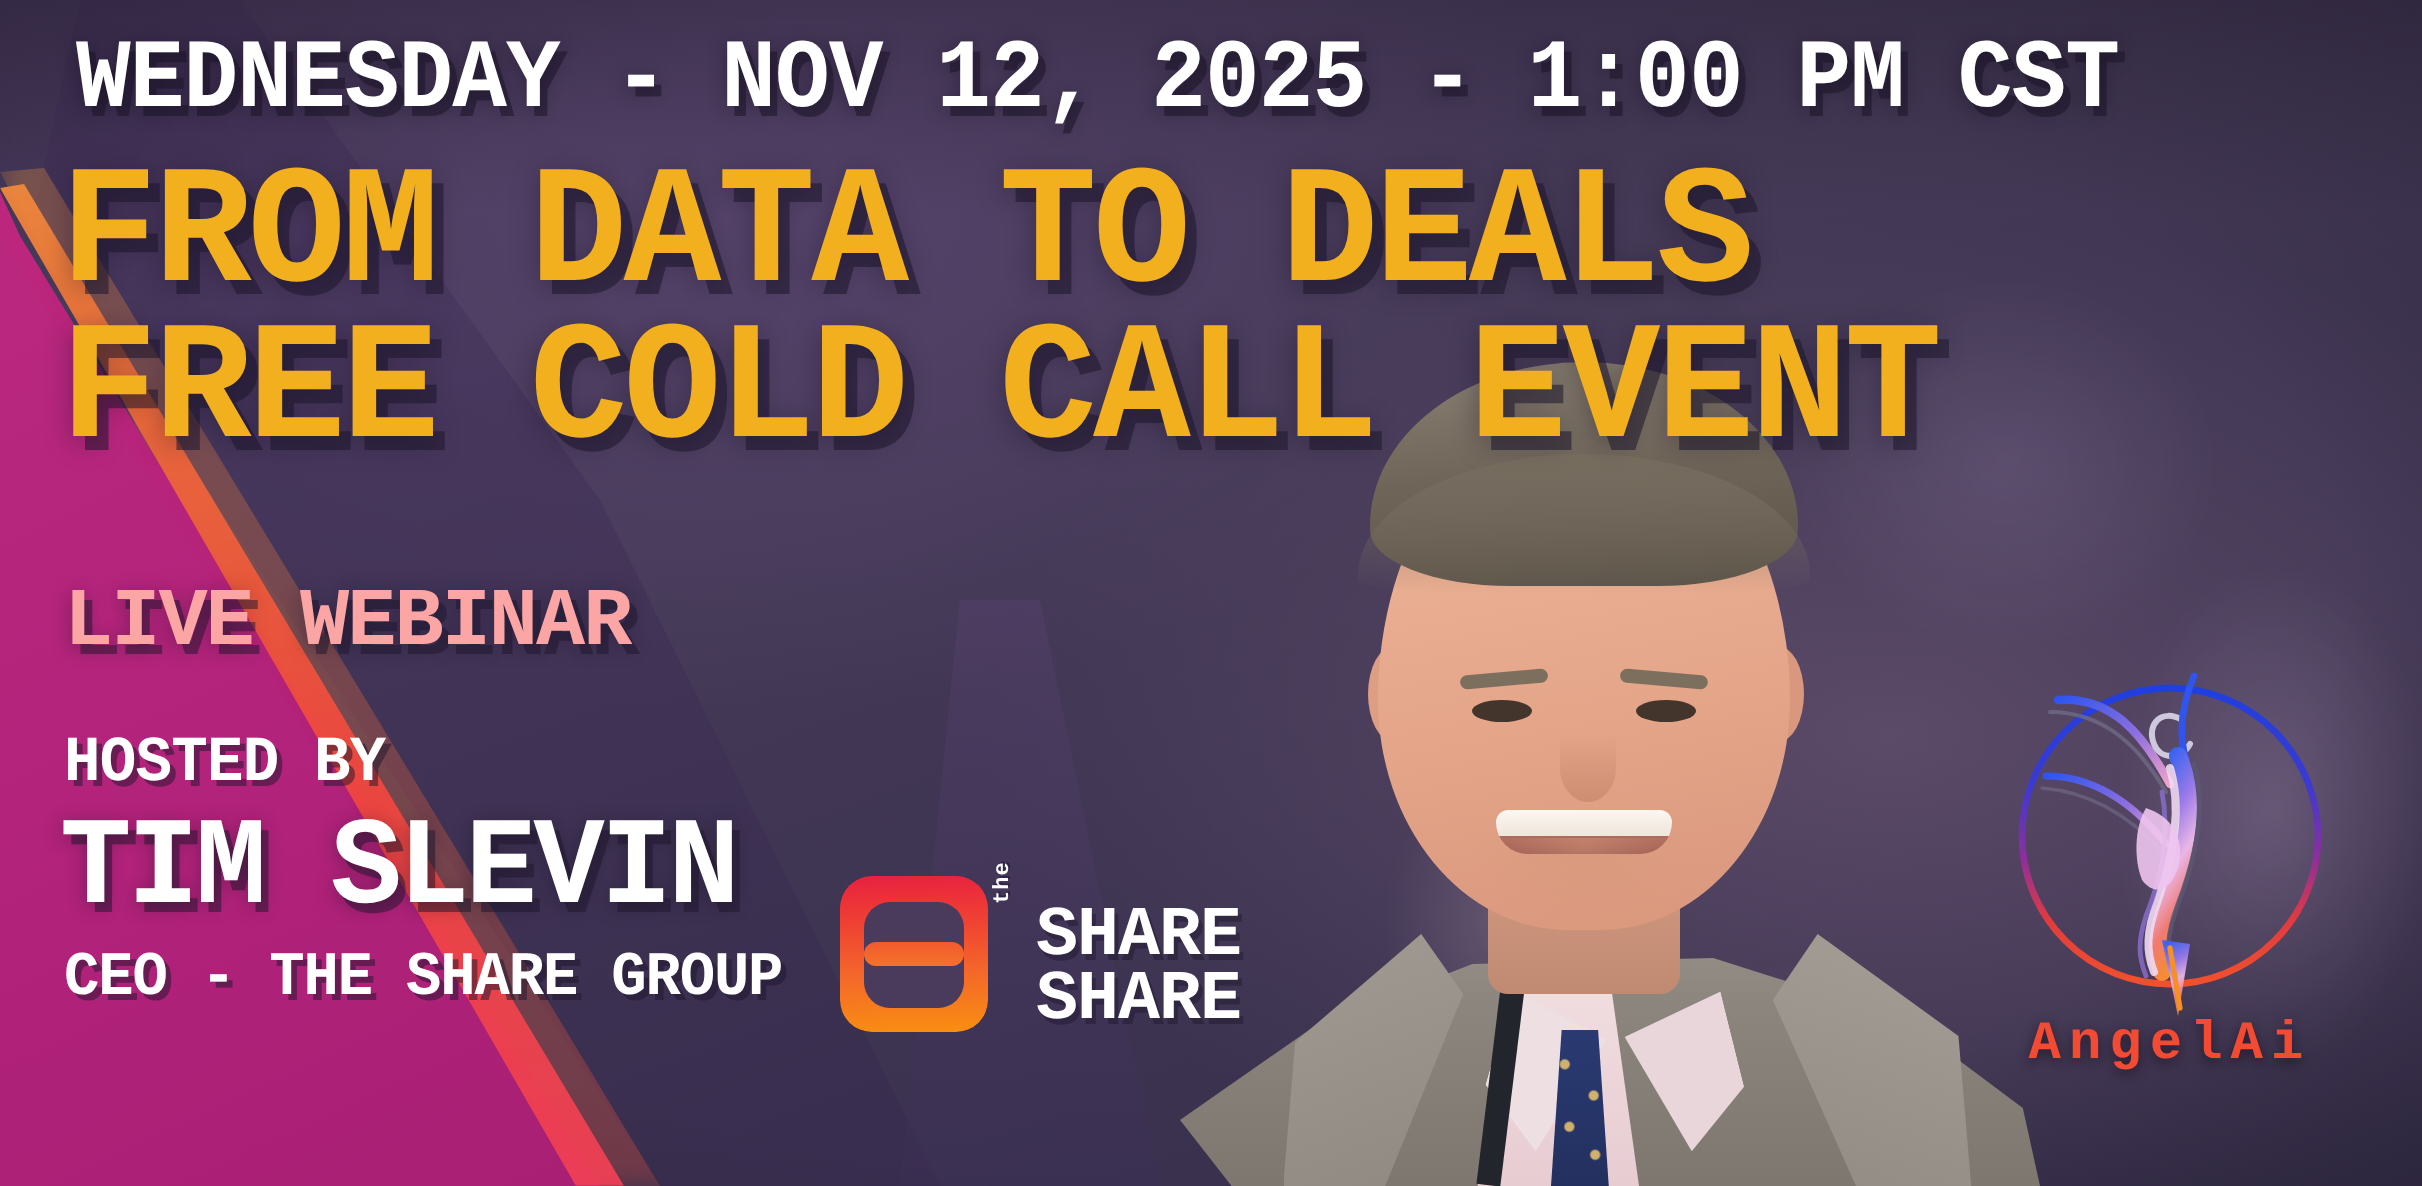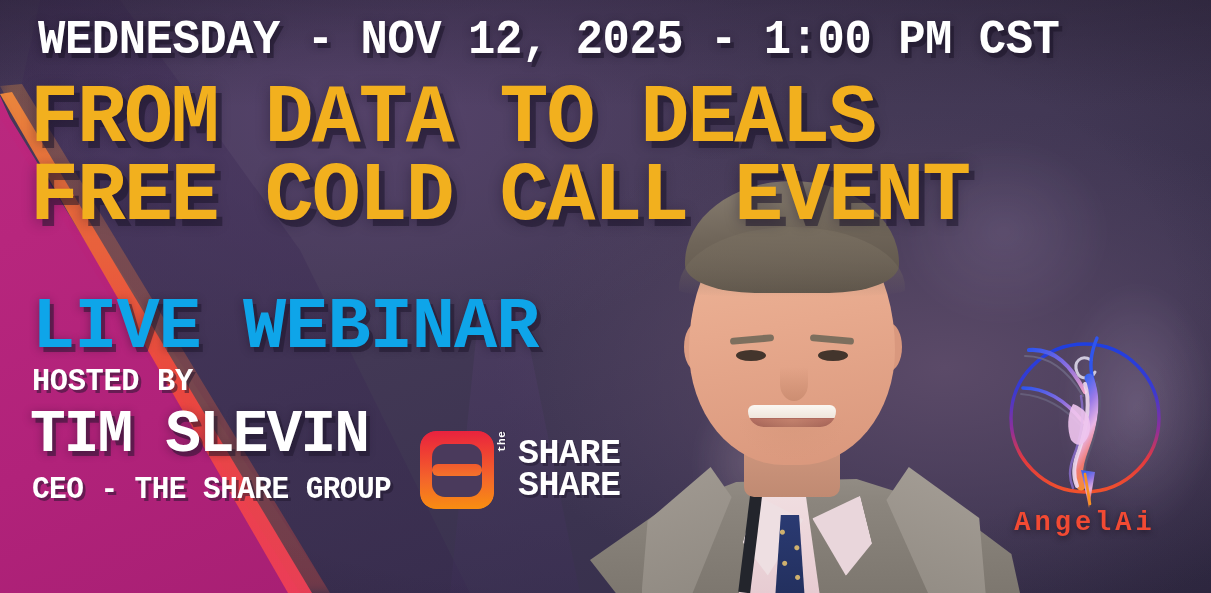--- a/index.html
+++ b/index.html
@@ -186,22 +186,22 @@
     font-weight:700;
     font-size:84px; line-height:.93;
     letter-spacing:-2px;
     transform:scaleX(.97); transform-origin:left top;
     text-shadow:6px 7px 0 rgba(30,22,44,.55), 0 3px 14px rgba(22,16,34,.4);
   }
   .headline .l1, .headline .l2{display:block; white-space:nowrap;}
 
   .live{
     position:absolute; left:32px; top:292px;
-    color:#0ea5e9;
-    font-weight:700; font-size:72px; line-height:1;
+    color:#fca5a5;
+    font-weight:700; font-size:41px; line-height:1;
     letter-spacing:-1px;
     text-shadow:4px 5px 0 rgba(30,22,44,.5), 0 2px 10px rgba(22,16,34,.4);
     white-space:nowrap;
   }
   .hosted{
     position:absolute; left:32px; top:366px;
     color:#ffffff; font-weight:700; font-size:32px; line-height:1;
     letter-spacing:-0.4px;
     transform:scaleX(.95); transform-origin:left top;
     text-shadow:3px 3px 0 rgba(30,22,44,.5);
@@ -220,21 +220,21 @@
     color:#ffffff; font-weight:700; font-size:31px; line-height:1;
     letter-spacing:-0.6px;
     transform:scaleX(.95); transform-origin:left top;
     text-shadow:3px 3px 0 rgba(30,22,44,.5);
     white-space:nowrap;
   }
 
   
   .tsg{
     position:absolute; left:420px; top:424px; width:210px; height:92px;
-    display:flex; align-items:center; gap:8px;
+    display:flex; align-items:flex-end; gap:8px;
   }
   .tsg-mark{
     position:relative; width:74px; height:78px; flex:0 0 auto;
   }
   .tsg-mark .sq{
     position:absolute; inset:0;
     border-radius:16px;
     background:linear-gradient(178deg,#e8213f 0%,#ef3f33 28%,#f4672a 62%,#f98f10 100%);
     -webkit-mask:
       linear-gradient(#000 0 0) ,

